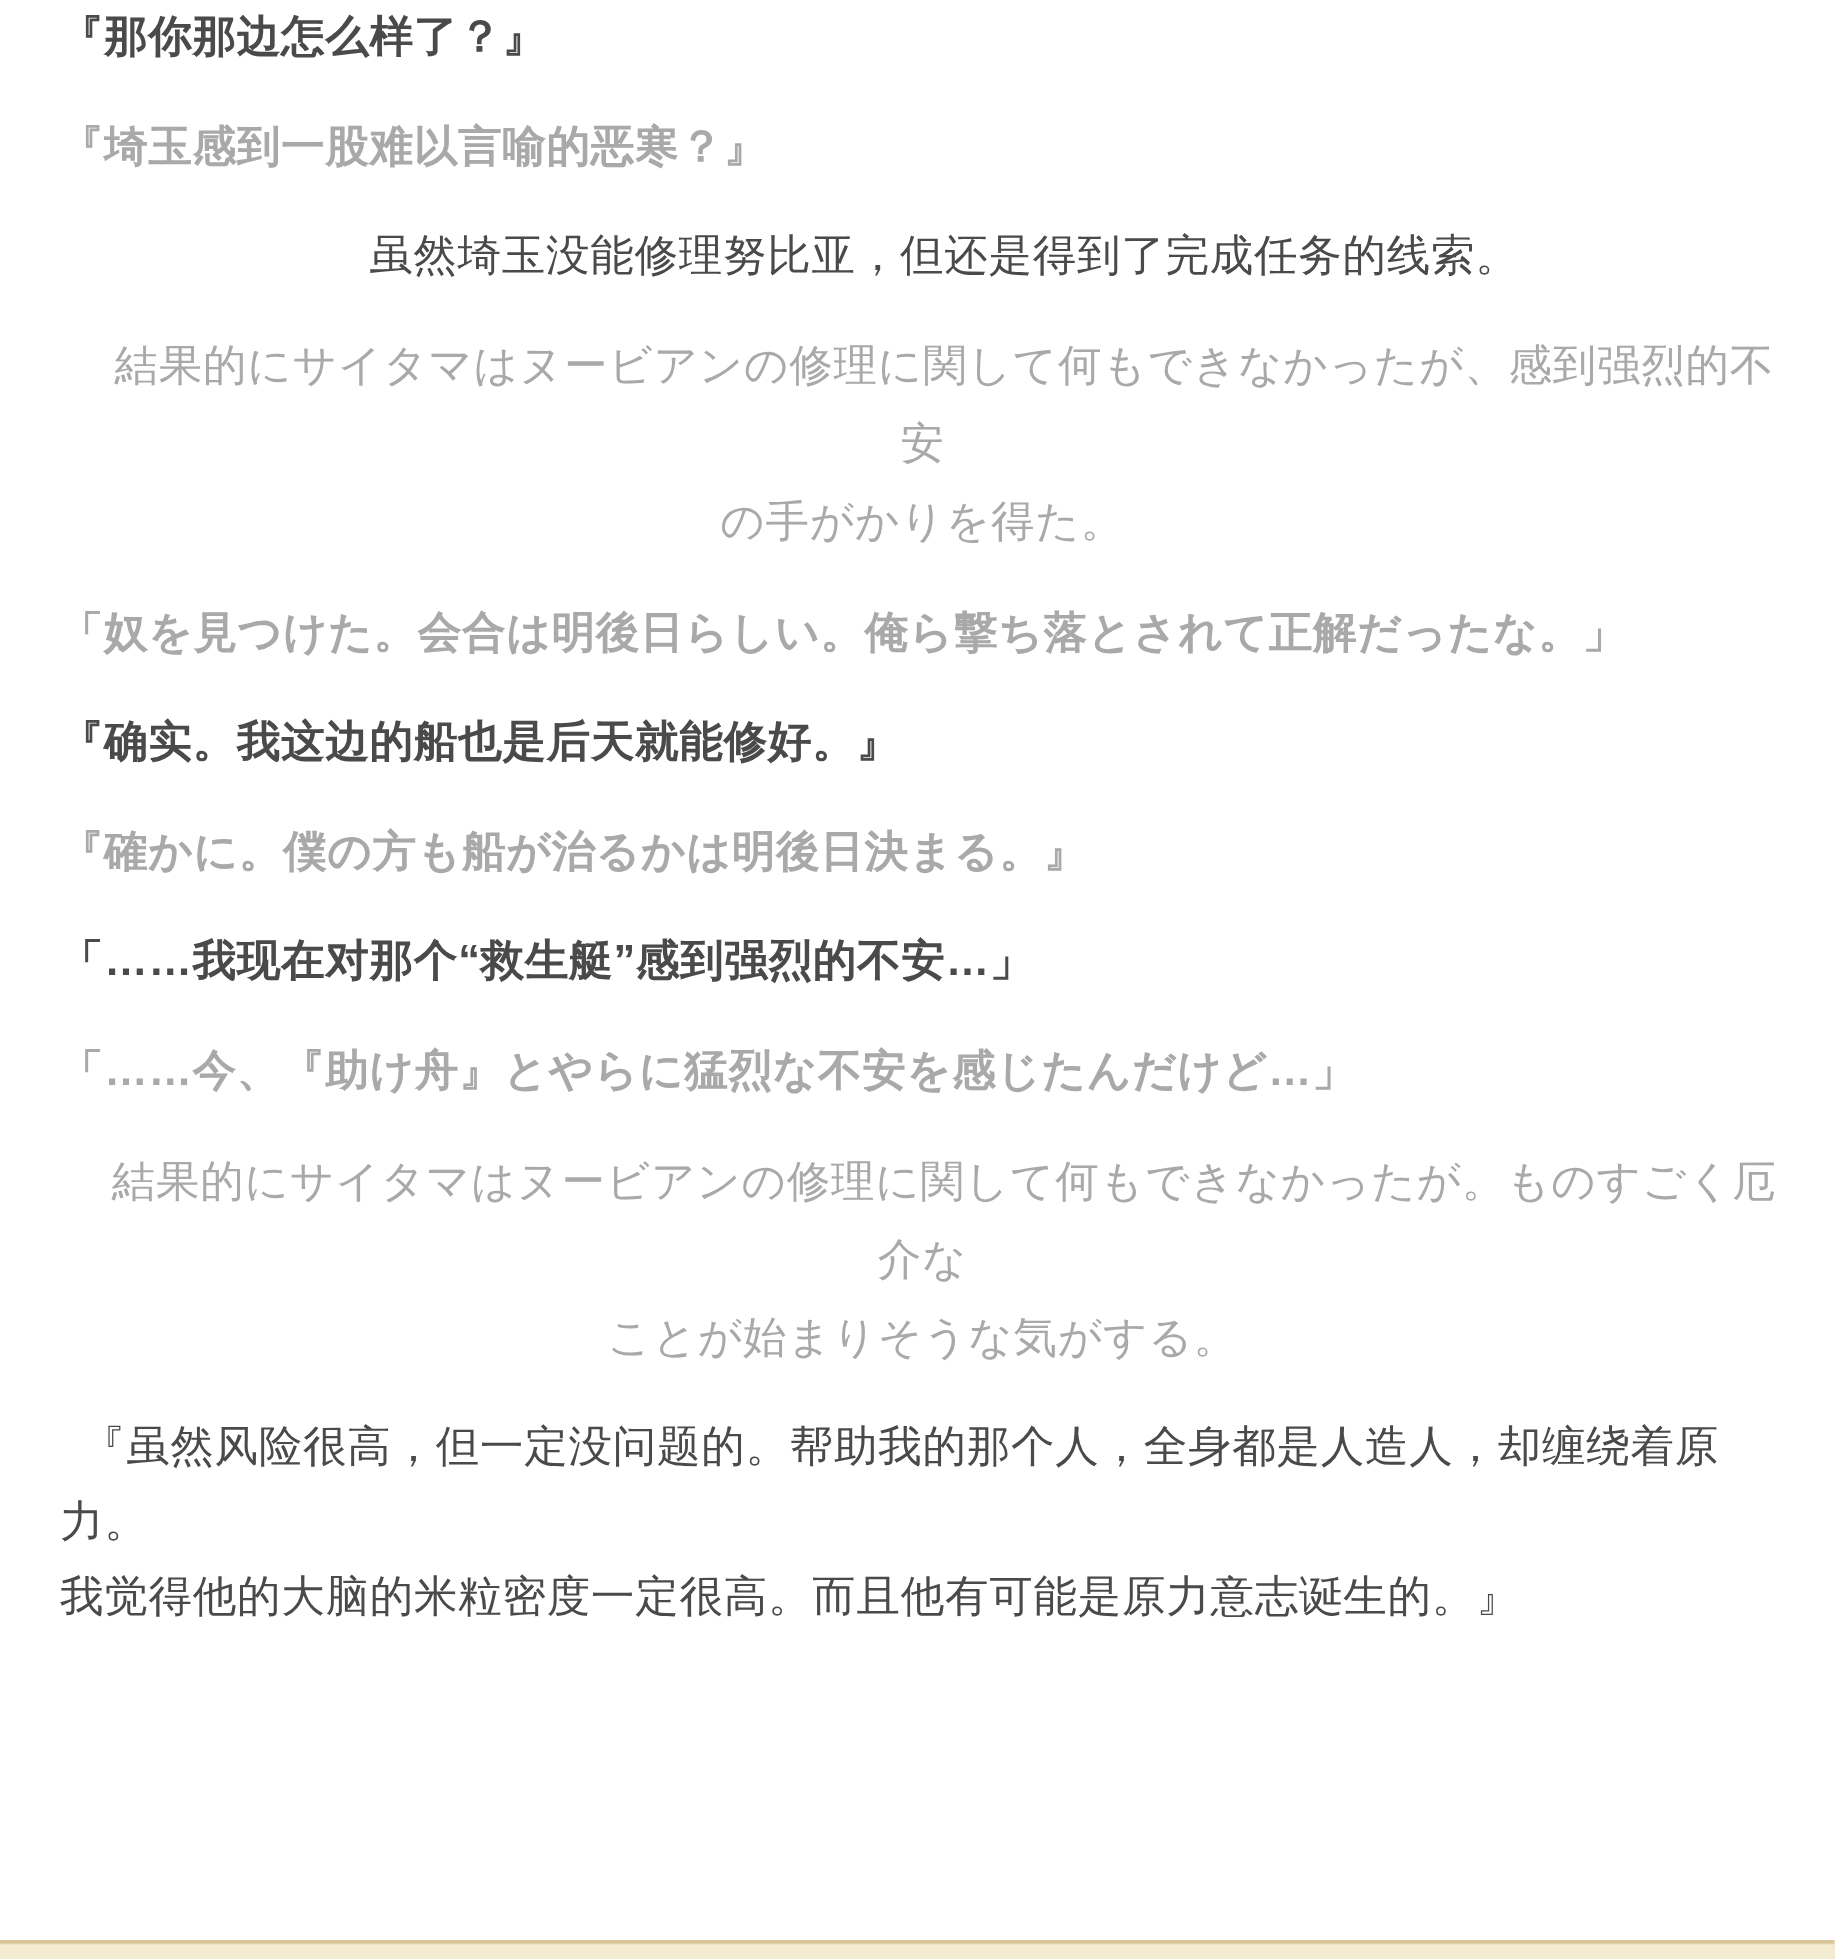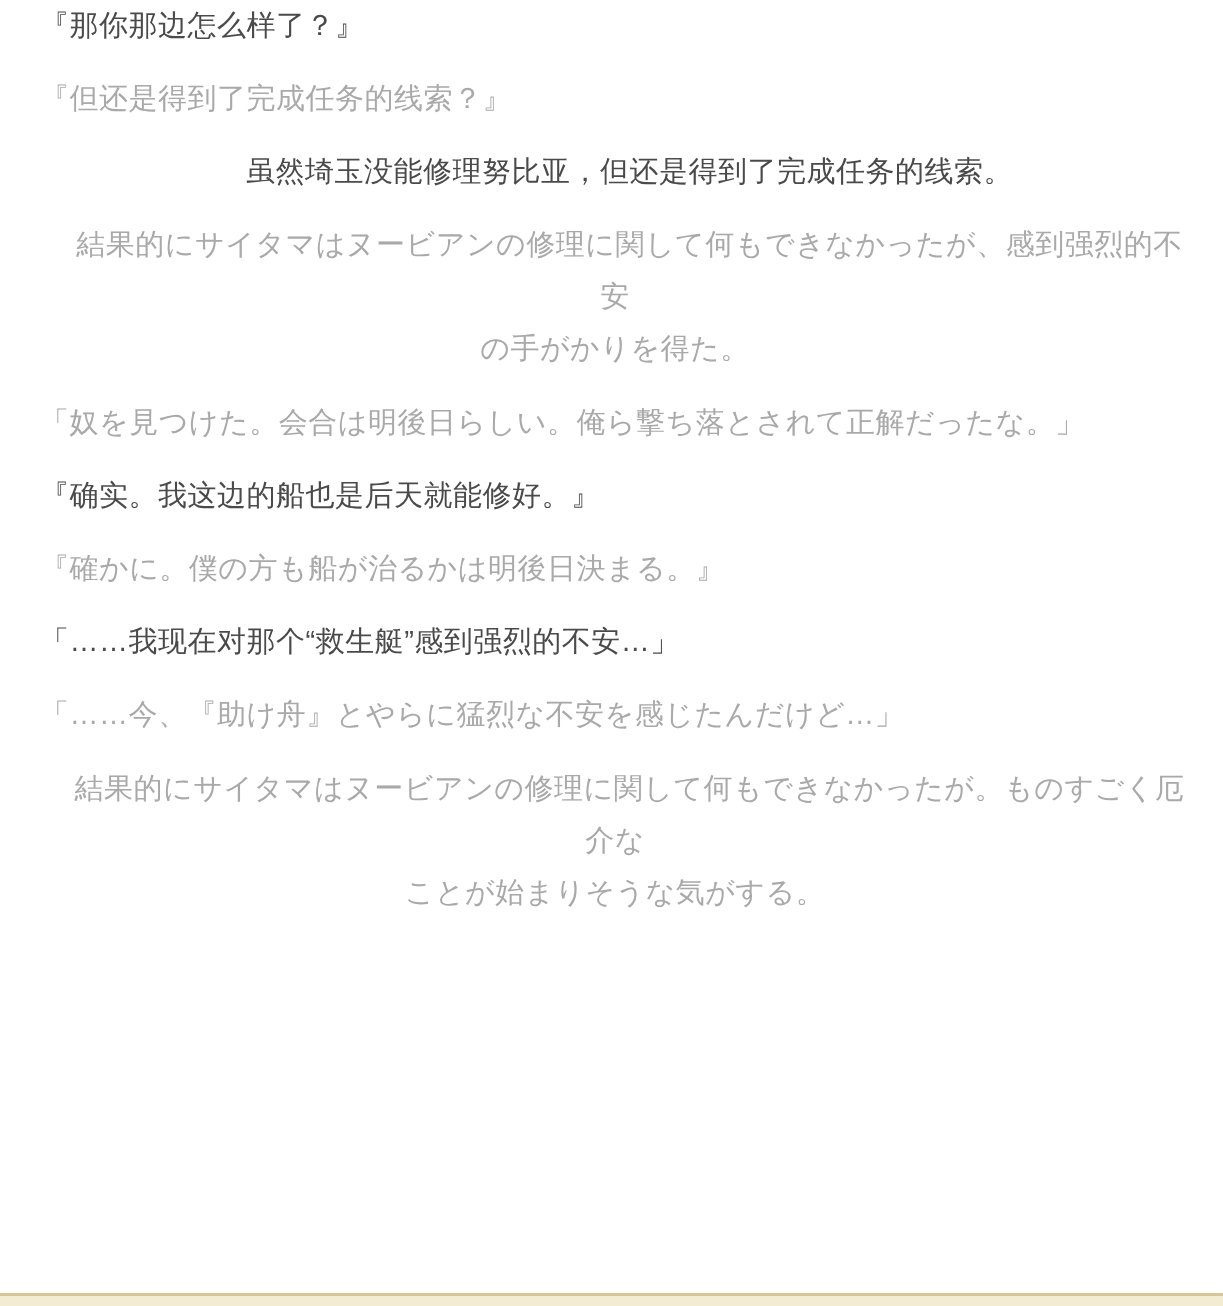--- a/index.html
+++ b/index.html
@@ -25,42 +25,44 @@
   .reader-content p.zh {
     color: #4a4a4a;
     line-height: 50px;
   }
   .reader-content p.ja {
     color: #a9a9a9;
     line-height: 52px;
   }
   .indent-1em   { text-indent: 1em; text-align: center; }
   .indent-half  { text-indent: 0.5em; }
-  .indent-none  { text-indent: 0; }
+  .indent-none  { text-indent: 0; font-weight: bold; }
   .bottom-bar {
     position: fixed;
     left: 0;
     right: 0;
     bottom: 0;
     height: 10px;
     background: #f3ecd3;
     border-top: 3px solid #d8c69a;
   }
 </style>
 </head>
 <body>
 
 <main class="reader-content">
     <p class="zh indent-none">『那你那边怎么样了？』</p>
-    <p class="ja indent-none">『但还是得到了完成任务的线索？』</p>
+    <p class="ja indent-none">『埼玉感到一股难以言喻的恶寒？』</p>
     <p class="zh indent-1em">虽然埼玉没能修理努比亚，但还是得到了完成任务的线索。</p>
     <p class="ja indent-1em">結果的にサイタマはヌービアンの修理に関して何もできなかったが、感到强烈的不安
 の手がかりを得た。</p>
     <p class="ja indent-none">「奴を見つけた。会合は明後日らしい。俺ら撃ち落とされて正解だったな。」</p>
     <p class="zh indent-none">『确实。我这边的船也是后天就能修好。』</p>
     <p class="ja indent-none">『確かに。僕の方も船が治るかは明後日決まる。』</p>
     <p class="zh indent-none">「……我现在对那个“救生艇”感到强烈的不安…」</p>
     <p class="ja indent-none">「……今、『助け舟』とやらに猛烈な不安を感じたんだけど…」</p>
     <p class="ja indent-1em">結果的にサイタマはヌービアンの修理に関して何もできなかったが。ものすごく厄介な
 ことが始まりそうな気がする。</p>
+    <p class="zh indent-half">『虽然风险很高，但一定没问题的。帮助我的那个人，全身都是人造人，却缠绕着原力。
+我觉得他的大脑的米粒密度一定很高。而且他有可能是原力意志诞生的。』</p>
   </main>
 
 <div class="bottom-bar"></div>
 
 </body></html>

